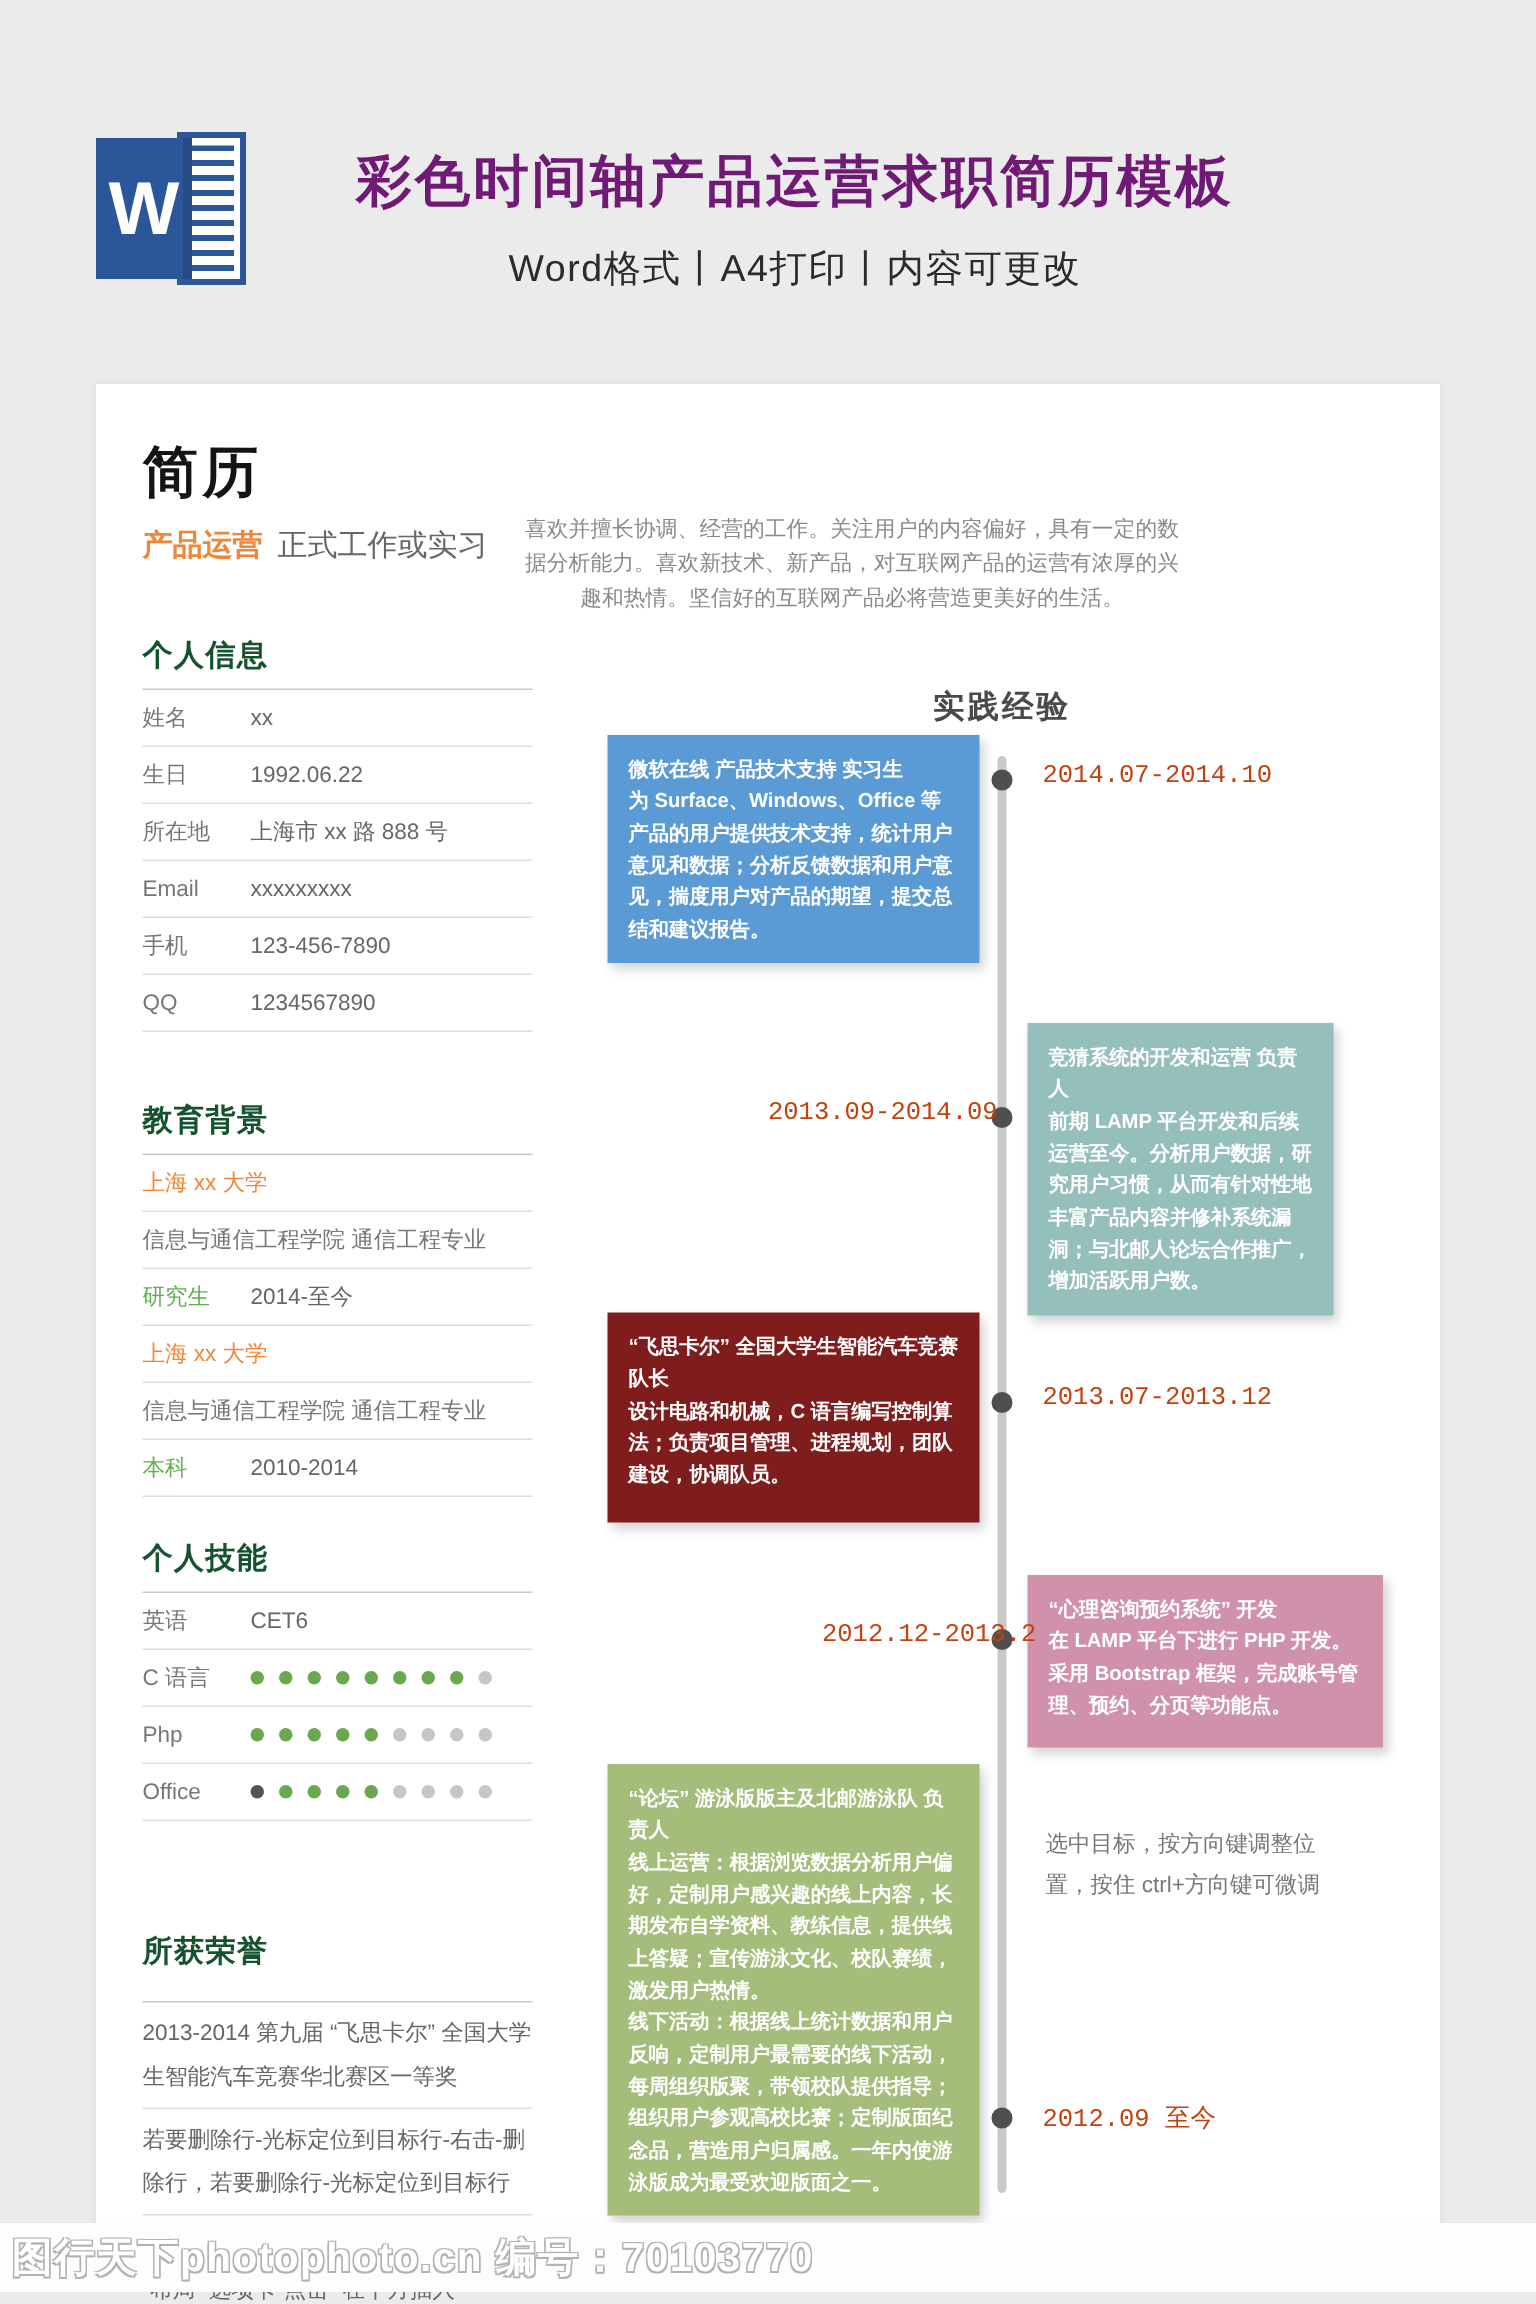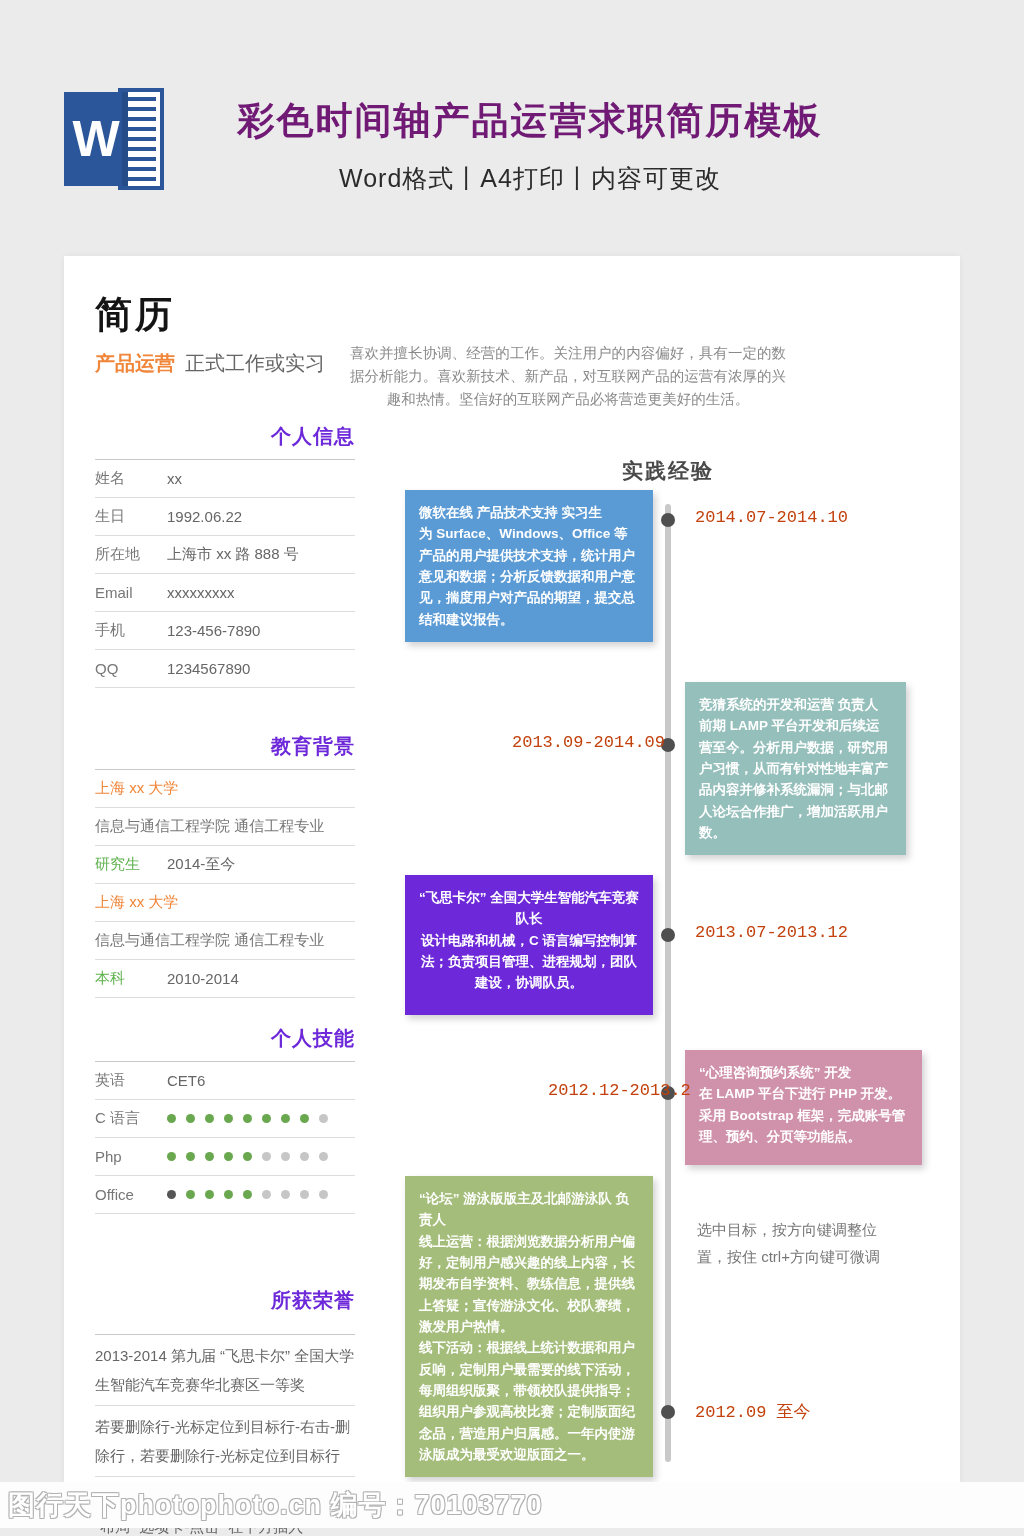--- a/index.html
+++ b/index.html
@@ -46,22 +46,22 @@
     text-align:justify; text-align-last:center;
   }
 
   
   .section { position:absolute; left:31px; width:260px; }
   .sec-personal { top:167px; }
   .sec-edu     { top:477px; }
   .sec-skills  { top:769px; }
   .sec-honors  { top:1031px; }
   .section h2 {
-    font-size:20px; font-weight:bold; color:#6d28d9; letter-spacing:1px;
-    padding-bottom:9px; border-bottom:1px solid #c9c9c9;text-align:right;
+    font-size:20px; font-weight:bold; color:#14532d; letter-spacing:1px;
+    padding-bottom:9px; border-bottom:1px solid #c9c9c9;
   }
   .sec-honors h2 { padding-bottom:20px; }
   .row {
     height:38px; display:flex; align-items:center;
     border-bottom:1px solid #ddd; font-size:15px; color:#777;
   }
   .row .lbl { min-width:72px; }
   .row .val { color:#666; }
   .lbl-orange { color:#f0863a !important; }
   .lbl-green  { color:#5eb14d !important; }
@@ -88,22 +88,22 @@
   .tl-dot.d0 { top:257px; } .tl-dot.d1 { top:482px; } .tl-dot.d2 { top:672px; }
   .tl-dot.d3 { top:830px; } .tl-dot.d4 { top:1149px; }
 
   .card {
     position:absolute; padding:12px 14px; color:#fff; font-weight:bold;
     font-size:13.5px; line-height:1.58;
     box-shadow:3px 4px 7px rgba(0,0,0,0.18);
   }
   .card .card-body { white-space:pre-line; }
   .card0 { left:341px; top:234px; width:248px; min-height:145px; background:#5b9bd5; }
-  .card1 { left:621px; top:426px; width:221px; min-height:173px; background:#95bfbb; }
-  .card2 { left:341px; top:619px; width:248px; min-height:140px; background:#6d28d9;text-align:center; }
+  .card1 { left:621px; top:426px; width:204px; min-height:173px; background:#95bfbb; }
+  .card2 { left:341px; top:619px; width:248px; min-height:140px; background:#7f1d1d; }
   .card3 { left:621px; top:794px; width:237px; min-height:115px; background:#d092ab; }
   .card4 { left:341px; top:920px; width:248px; min-height:278px; background:#a4bd7a; }
 
   .tl-date { position:absolute; font-size:17px; color:#c2410c; white-space:nowrap;font-family:Liberation Mono, monospace; }
   .date0 { left:631px; top:252px; }
   .date1 { left:448px; top:477px; width:126px; text-align:right; }
   .date2 { left:631px; top:667px; }
   .date3 { left:452px; top:825px; width:126px; text-align:right;margin-left:32px; }
   .date4 { left:631px; top:1144px; }
 

